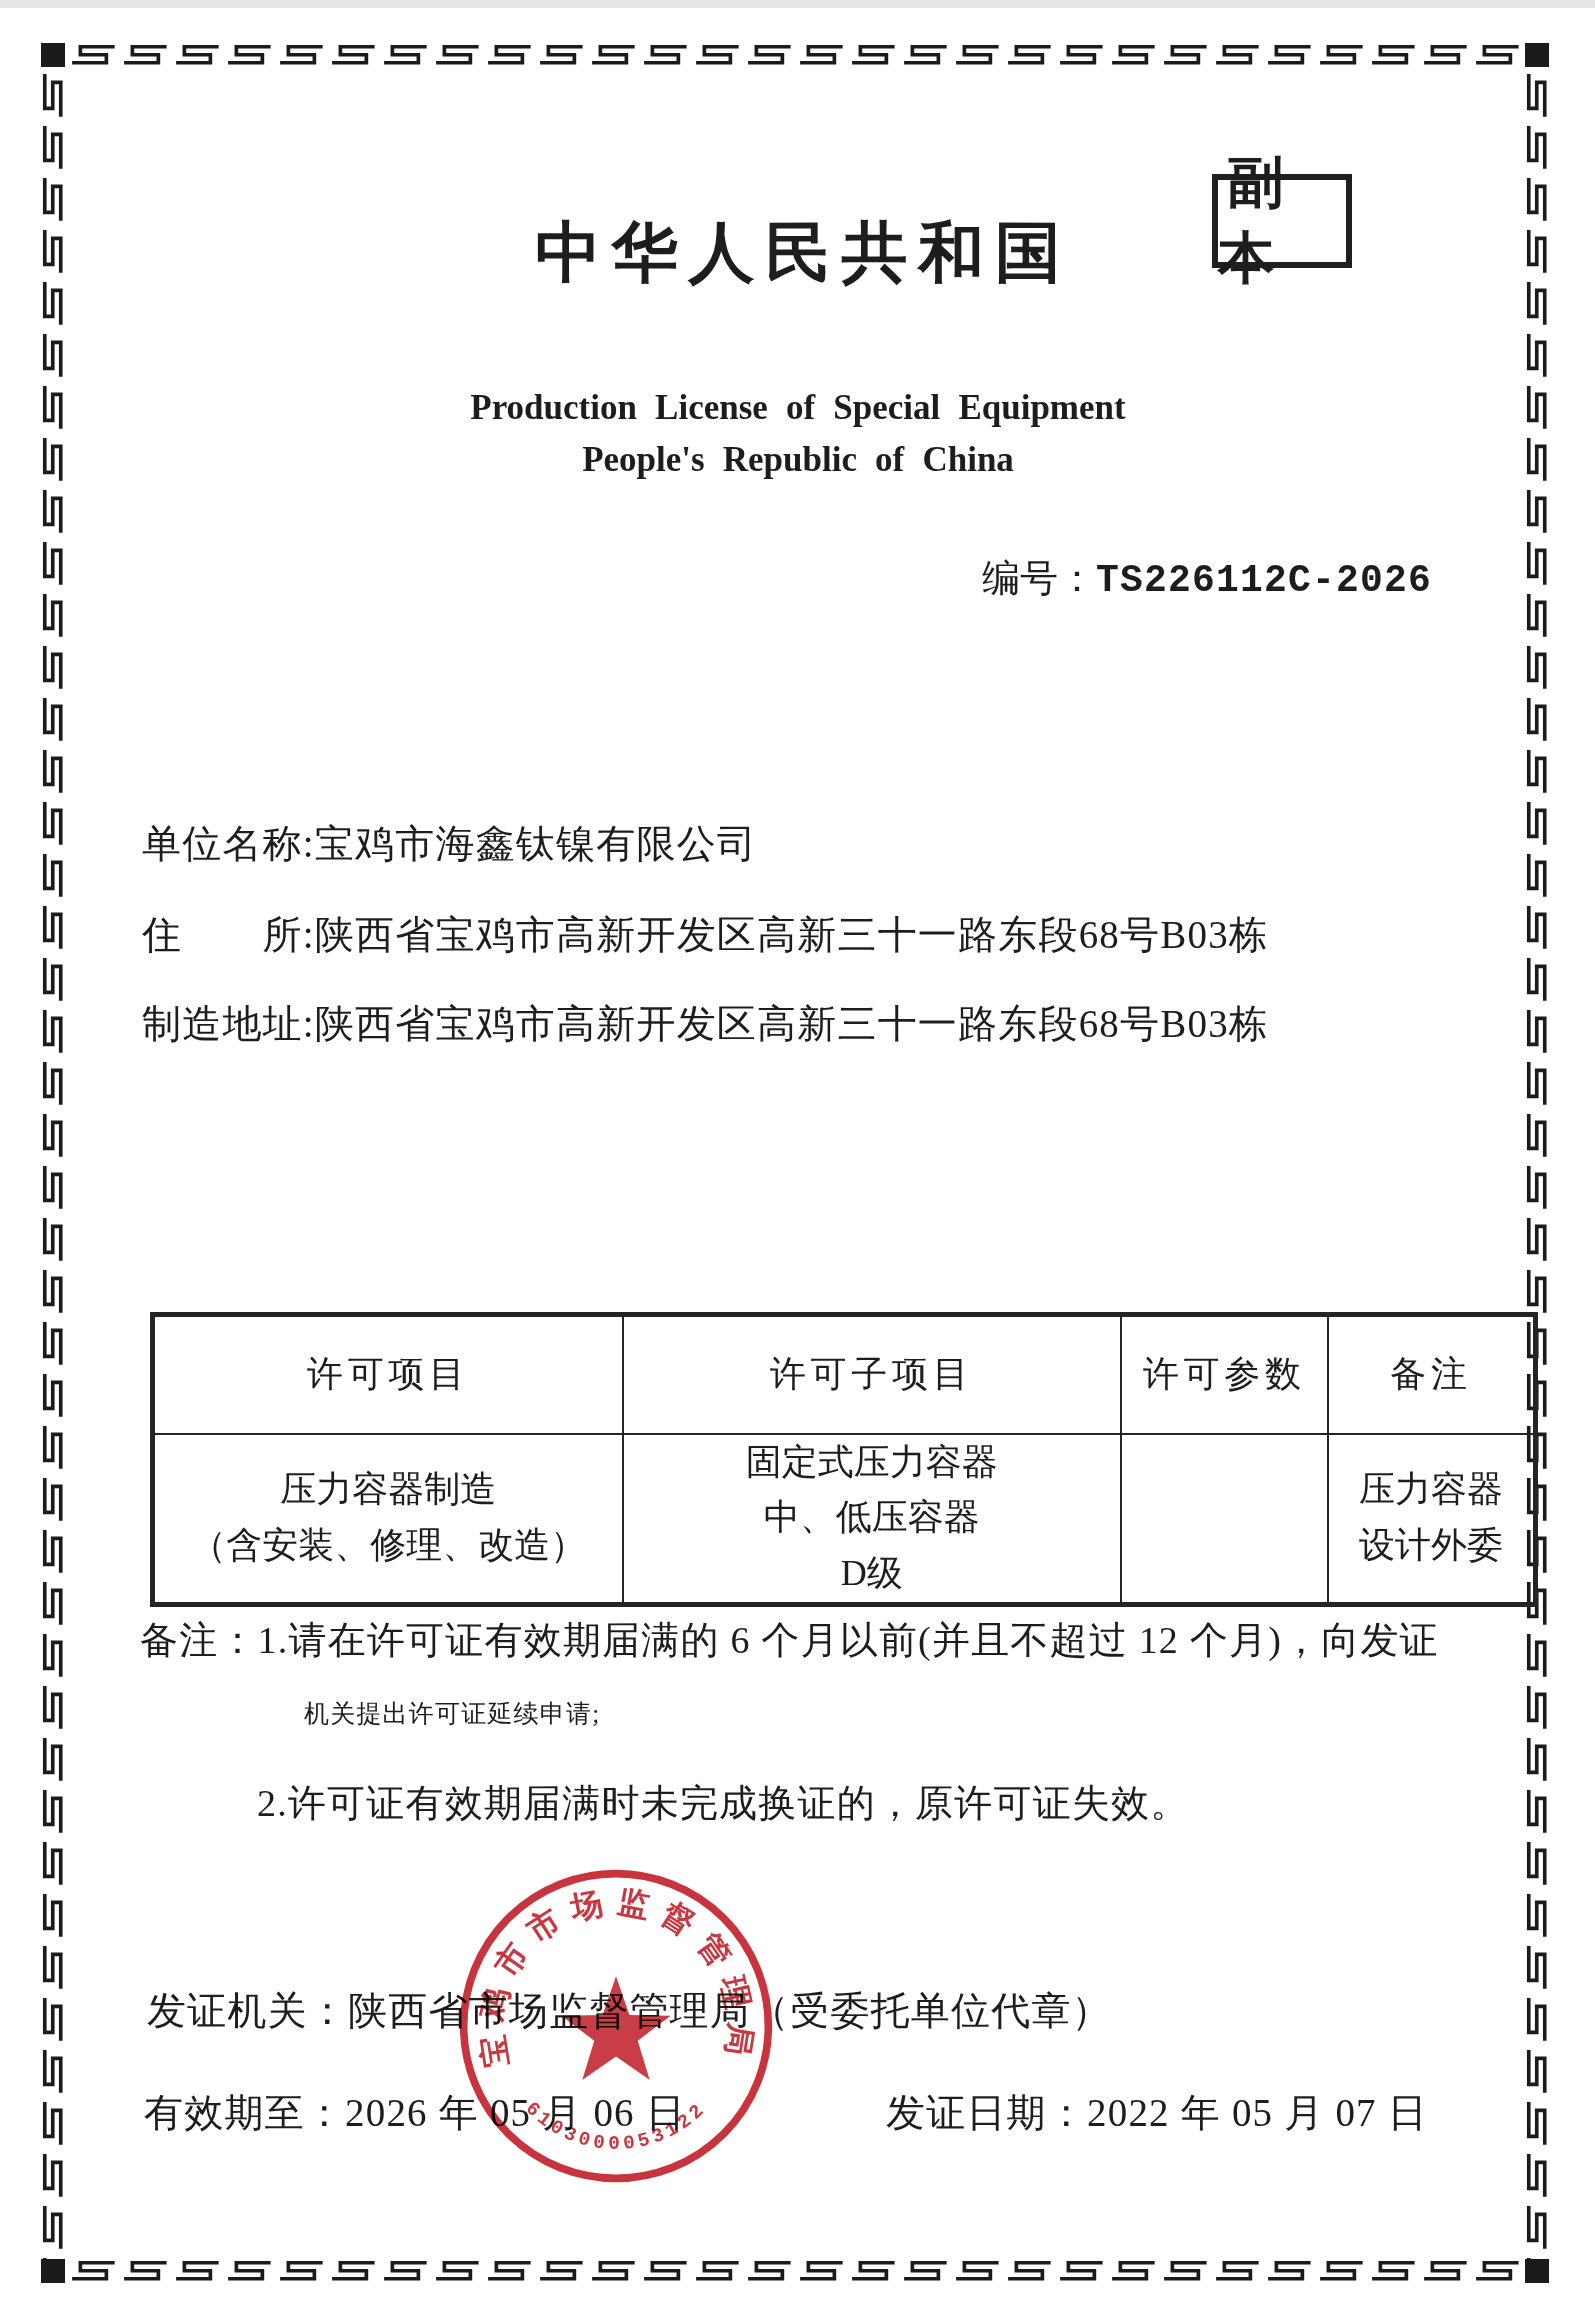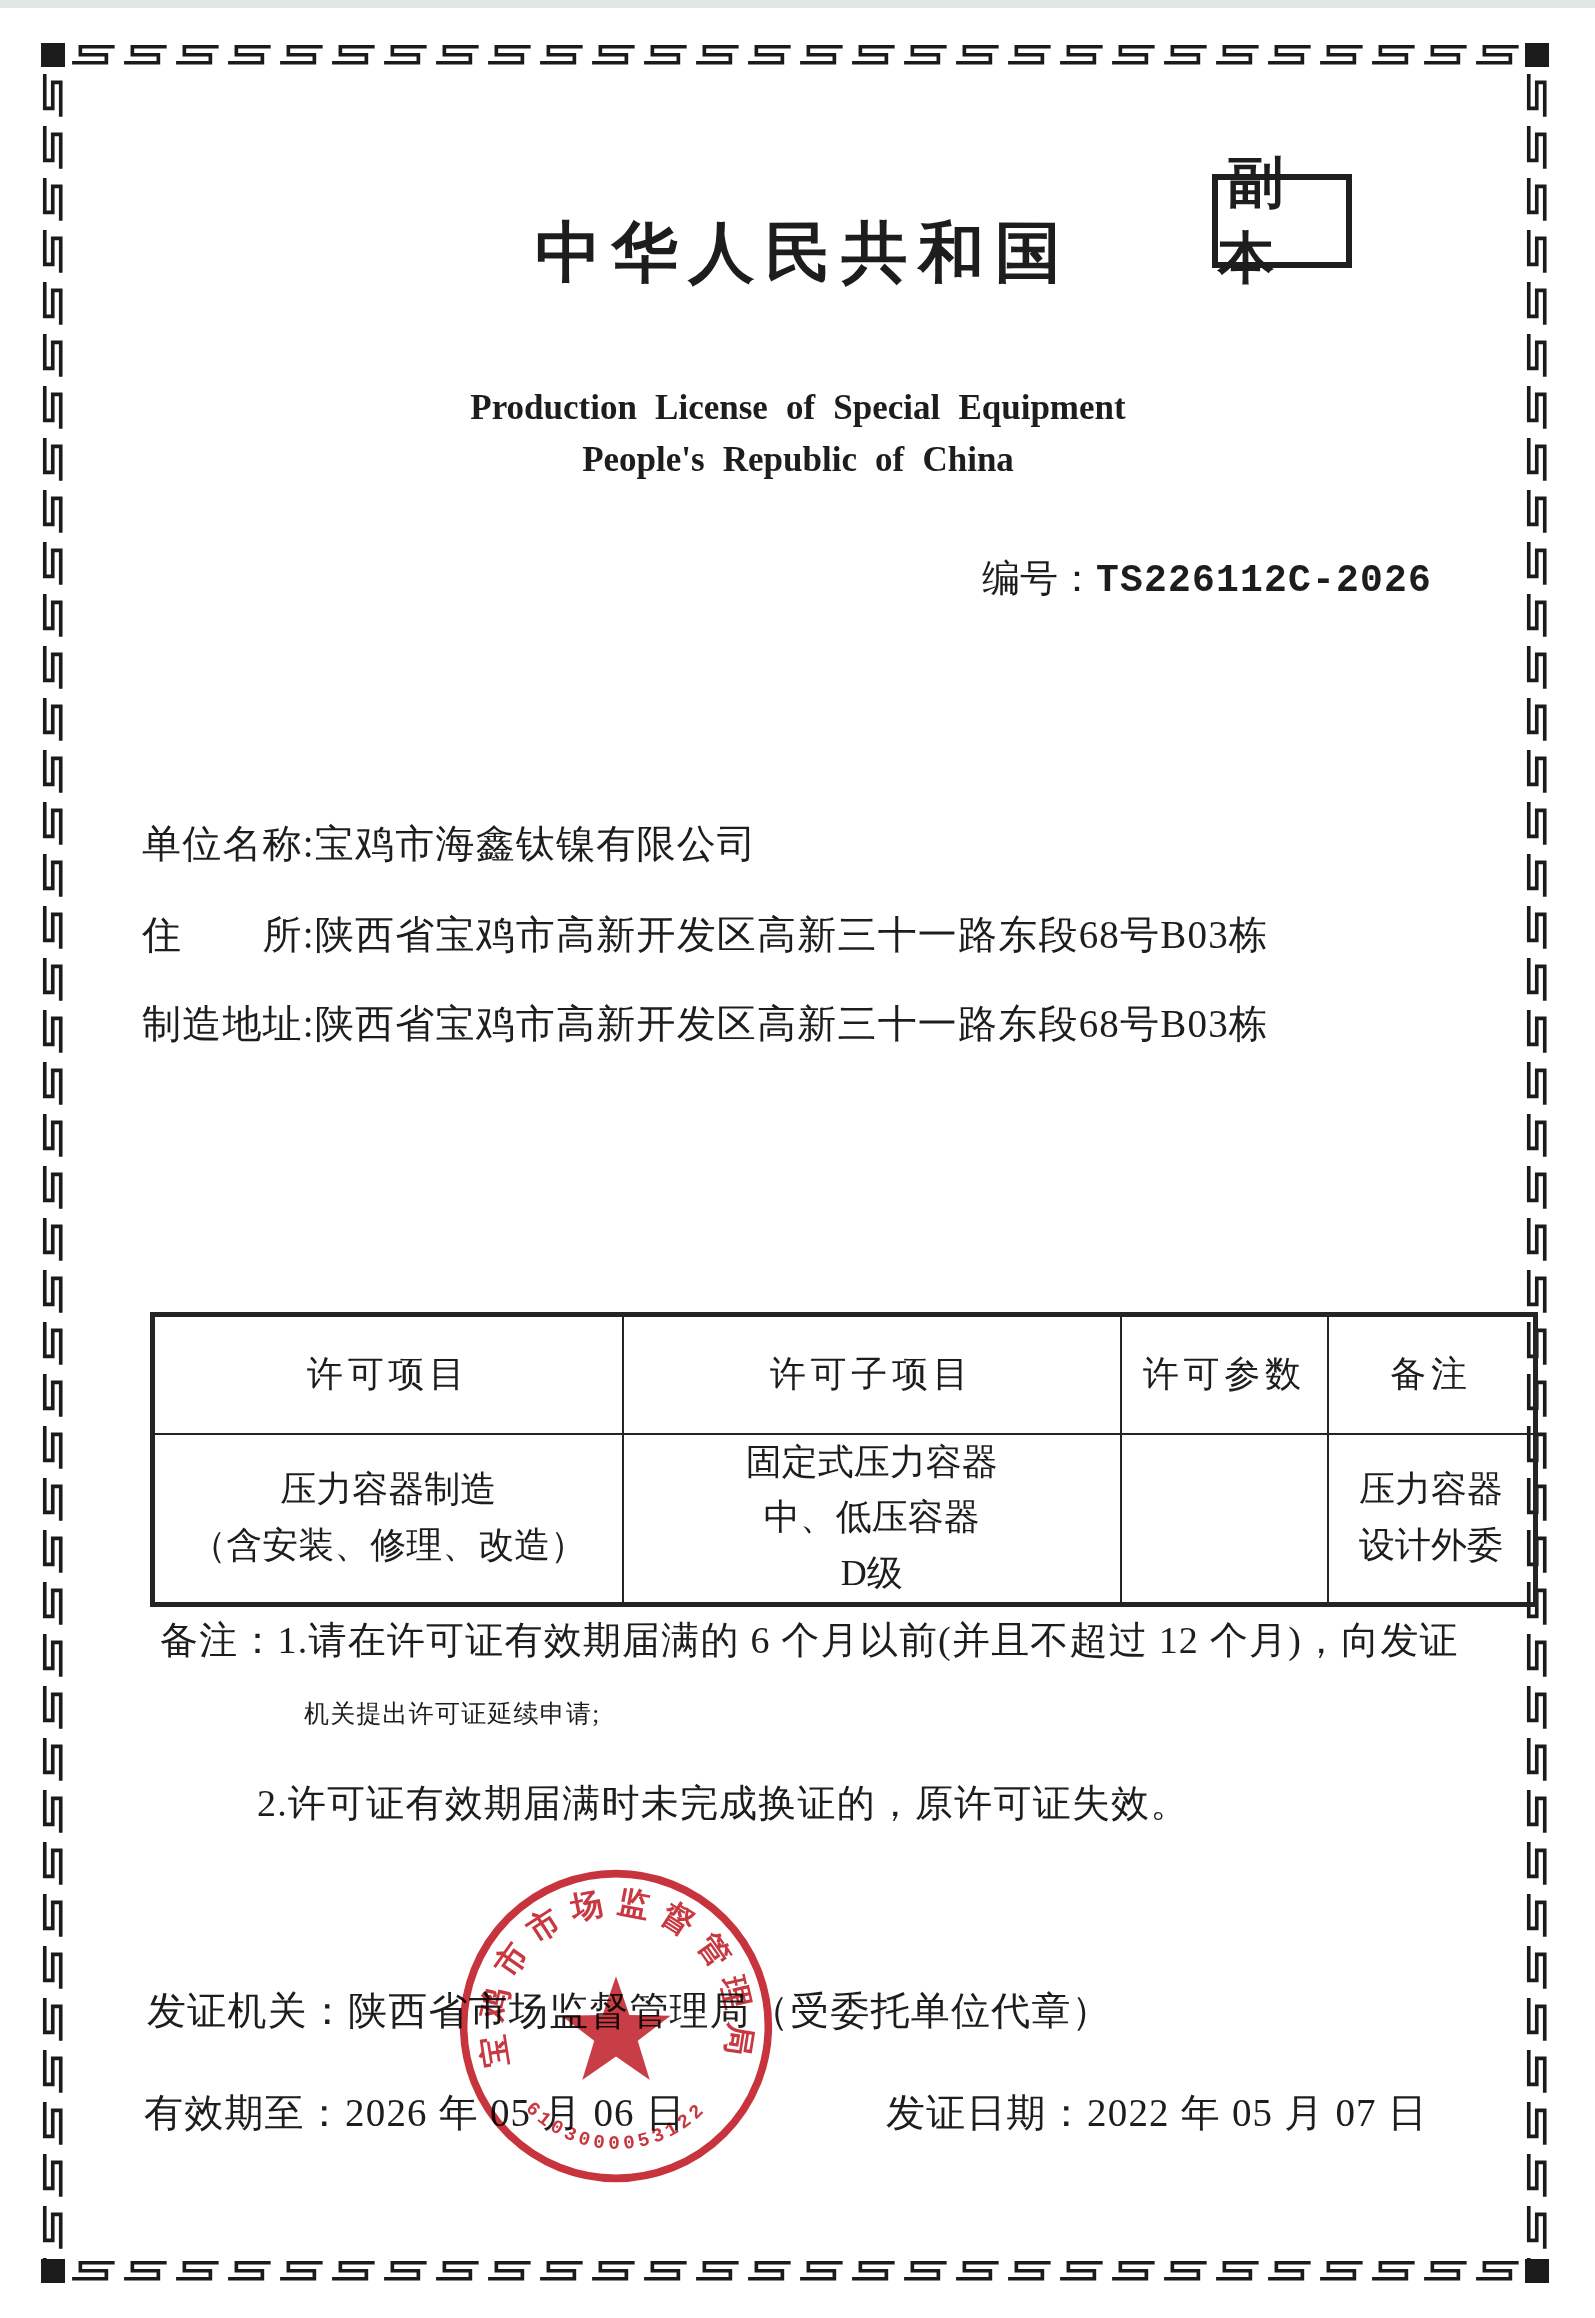--- a/index.html
+++ b/index.html
@@ -64,21 +64,21 @@
   table.lic th, table.lic td {
     border:2.9px solid #242424; text-align:center; vertical-align:middle;
     font-weight:400; white-space:pre-line; line-height:1.55; padding:0;
   }
   table.lic { border:5.3px solid #242424; }
   table.lic tr.hdr  { height:119px; }
   table.lic tr.body { height:168px; }
   table.lic th { letter-spacing:4.7px; }
 
   
-  .note1 { left:140px; top:1618px; font-size:38px;margin-left:20px; }
+  .note1 { left:140px; top:1618px; font-size:38px; }
   .note2 { left:304px; top:1699px; font-size:25px;text-align:center; }
   .note3 { left:257px; top:1781px; font-size:38px; }
 
   
   .issuer { left:147px;  top:1988px; }
   .valid  { left:144px;  top:2090px; }
   .issued { left:886px; top:2090px; }
 
   
   .stamp {

